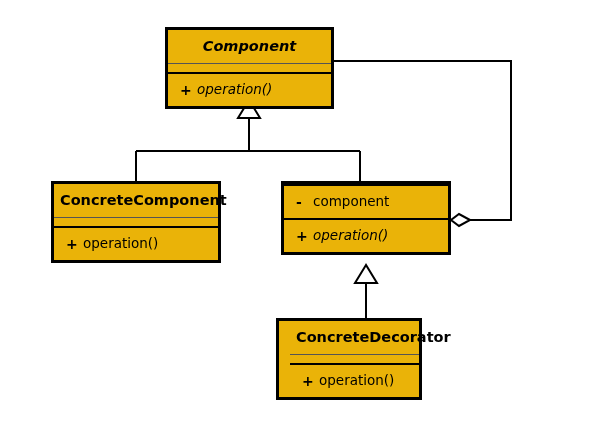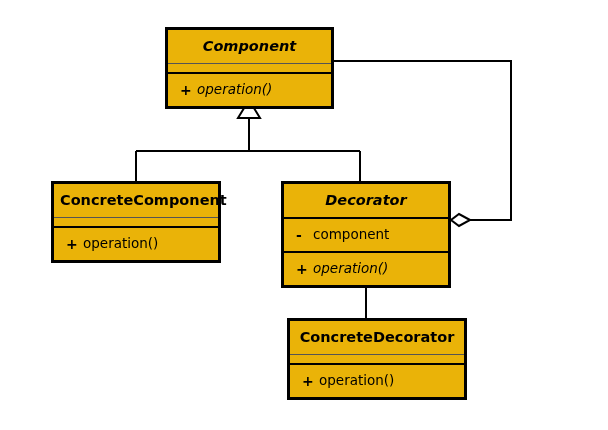--- a/index.html
+++ b/index.html
@@ -117,34 +117,33 @@
   <div class="compartment-sep thin"></div>
   <div class="attrs-empty"></div>
   <div class="compartment-sep"></div>
   <div class="member-row">
     <span class="member-vis">+</span>
     <span class="member-name">operation()</span>
   </div>
 </div>
 
 <div class="uml-class" style="left:281px; top:181px; width:170px;">
-  <div class="class-name abstract">Decorator</div>
   <div class="compartment-sep"></div>
   <div class="member-row">
     <span class="member-vis">-</span>
     <span class="member-name">component</span>
   </div>
   <div class="compartment-sep"></div>
   <div class="member-row">
     <span class="member-vis">+</span>
     <span class="member-name italic">operation()</span>
   </div>
 </div>
 
-<div class="uml-class" style="left:287px; top:318px; width:180px;">
+<div class="uml-class" style="left:276px; top:318px; width:146px;padding-left:11px;">
   <div class="class-name">ConcreteDecorator</div>
   <div class="compartment-sep thin"></div>
   <div class="attrs-empty"></div>
   <div class="compartment-sep"></div>
   <div class="member-row">
     <span class="member-vis">+</span>
     <span class="member-name">operation()</span>
   </div>
 </div>
 

